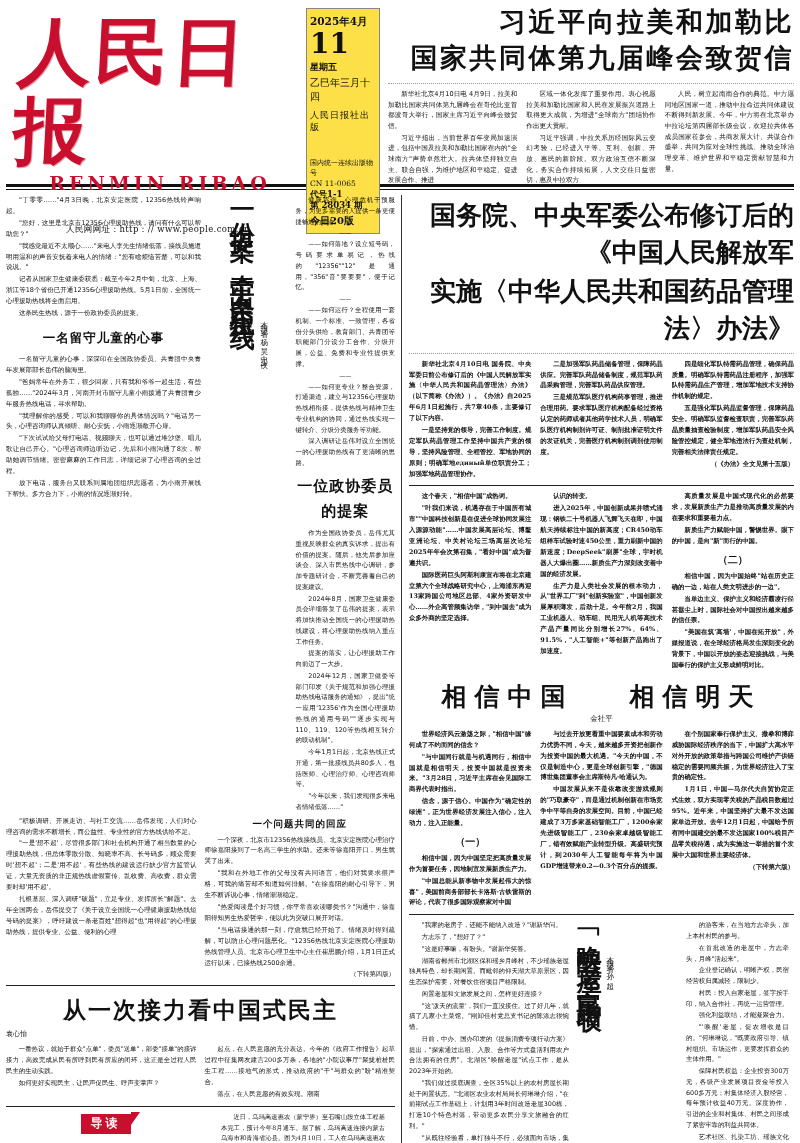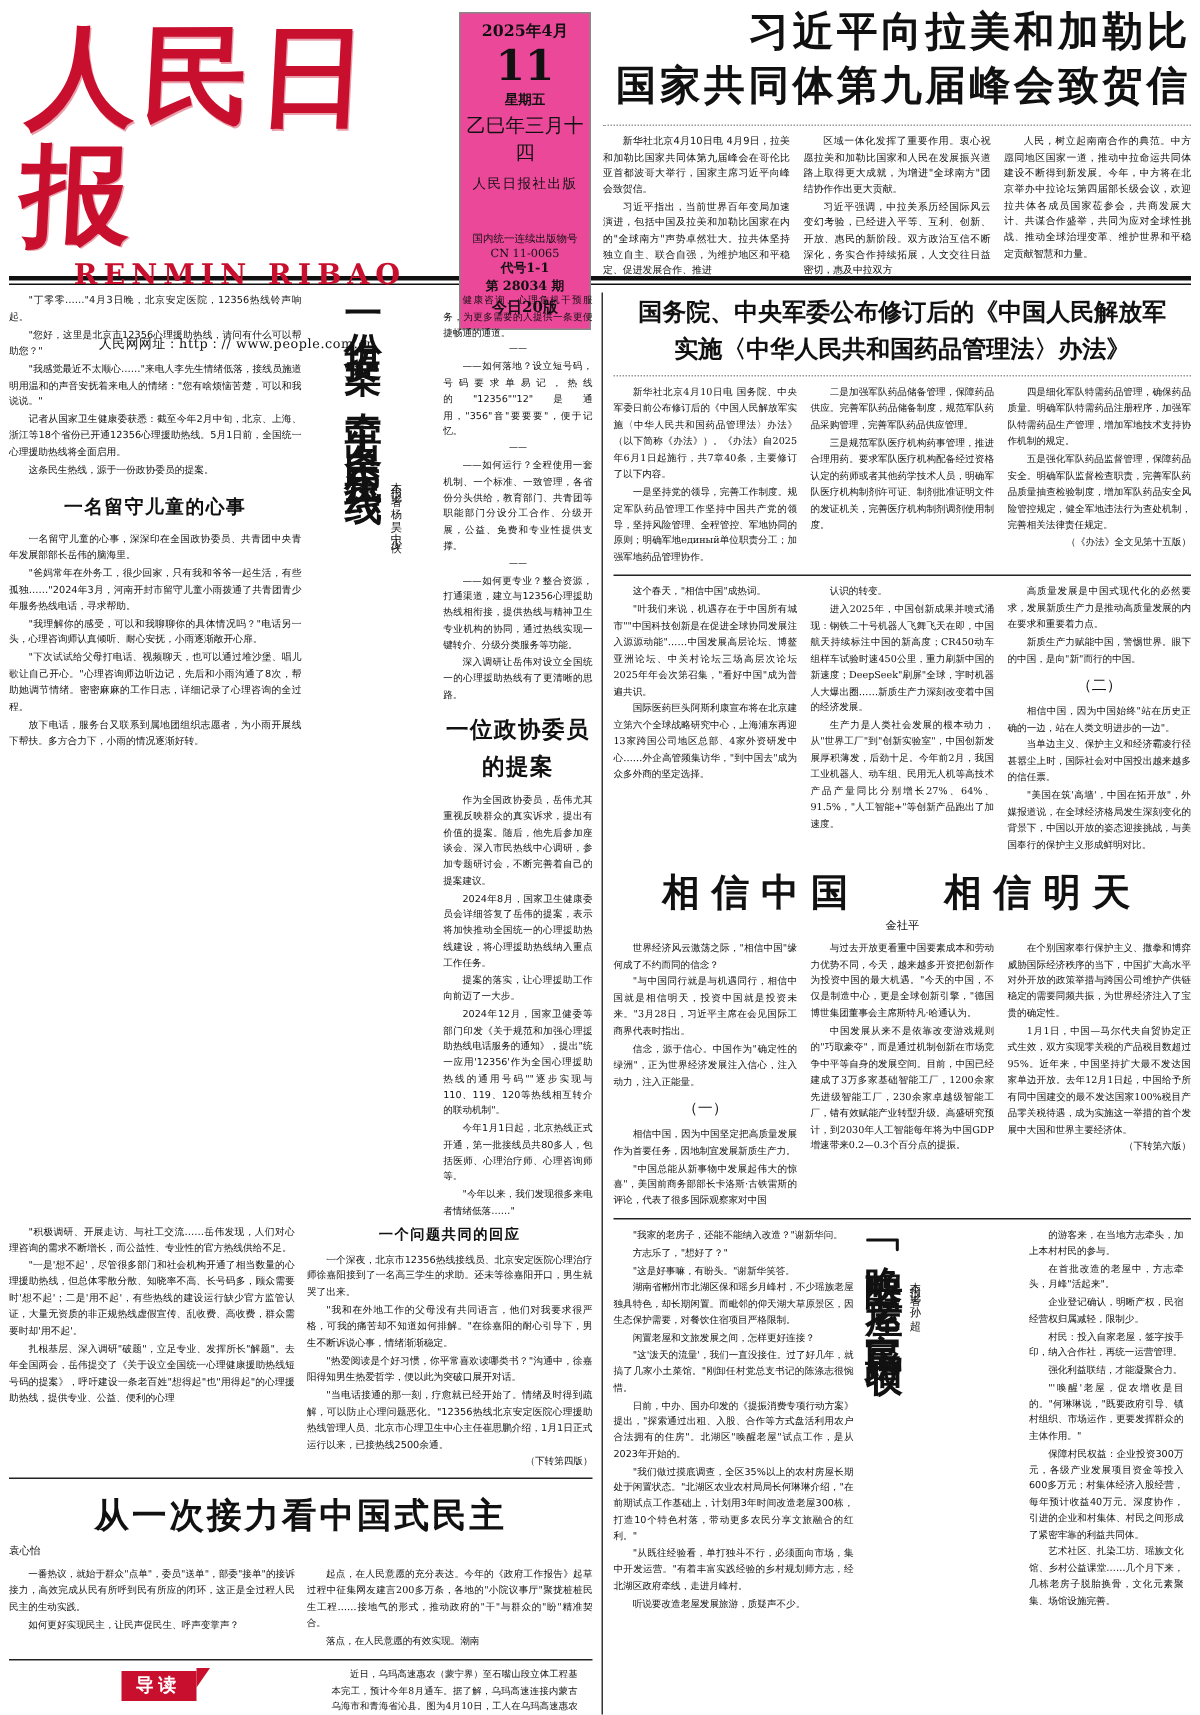--- a/index.html
+++ b/index.html
@@ -40,32 +40,32 @@
     padding-left:4px;
   }
   .logo-url {
     text-align:center;
     font-size:8.5px;
     margin-top:30px;
     letter-spacing:.4px;
     font-family:"DejaVu Serif","Liberation Serif",serif;
   }
   .datebox {
-    width:88px; margin-top:4px;
+    width:74px; margin-top:4px;
     border:1.5px solid #888;
     padding:5px 3px 6px 3px;
-    text-align:center;
+    text-align:left;
     font-family:"DejaVu Serif","Liberation Serif",serif;
     line-height:1.35;
-    background:#ec4899;
+    background:#fde047;
   }
   .datebox .d-ym { font-size:10.5px; font-weight:700; margin-bottom:2px; }
   .datebox .d-day { font-size:28px; font-weight:700; line-height:1; margin:2px 0 3px; }
   .datebox .d-week { font-size:9px; font-weight:700; }
-  .datebox .d-lunar { font-size:13px; margin-top:3px; }
+  .datebox .d-lunar { font-size:10px; margin-top:3px; }
   .datebox .d-pub { font-size:9px; margin-top:6px; letter-spacing:1px; }
   .datebox .d-sm { font-size:7px; margin-top:24px; line-height:1.5; }
   .datebox .d-code { font-size:7.5px; }
   .datebox .d-issue { font-size:8.5px; font-weight:700; }
   .datebox .d-today { font-size:10px; font-weight:700; margin-top:2px; }
 
   .head-right { flex:1; padding-left:8px; }
   .hl-main {
     font-family:"DejaVu Sans","Liberation Sans",sans-serif;
     font-weight:700;
@@ -134,28 +134,28 @@
   
   .daodu-wrap { width:208px; }
   .daodu-tab { position:relative; text-align:center; margin-bottom:3px; }
   .daodu-label {
     display:inline-block; background:#c8102e; color:#fff; font-weight:700;
     font-size:12px; letter-spacing:3px; padding:1px 10px 2px;
   }
   .daodu-flag { display:inline-block; width:0;height:0;border-left:9px solid #c8102e;border-bottom:13px solid transparent; vertical-align:top; margin-top:0;}
 
   
-  .hl2 { font-family:"DejaVu Sans","Liberation Sans",sans-serif; font-weight:700; font-size:16px;
-         letter-spacing:0px; line-height:1.42; text-align:center; margin:2px 0 0;}
+  .hl2 { font-family:"DejaVu Sans","Liberation Sans",sans-serif; font-weight:700; font-size:26px;
+         letter-spacing:0px; line-height:1.42; text-align:right; margin:2px 0 0;}
   .hl3 { font-weight:700; font-size:25px; text-align:center; letter-spacing:8px; margin:10px 0 3px;}
   .hl3-by { text-align:center; font-size:7.5px; margin-bottom:5px; font-family:"DejaVu Serif","Liberation Serif",serif;}
   .sec-mark { text-align:center; font-size:10px; margin:4px 0 3px; font-family:"DejaVu Serif","Liberation Serif",serif;}
   .r3col { display:flex; gap:9px; font-size:6.4px; line-height:1.7; text-align:justify;
            font-family:"DejaVu Serif","Liberation Serif",serif;}
-  .r3col > div { flex:1; }
+  .r3col > div { flex:1;font-weight:bold; }
   .r3col p { margin:0 0 1px; text-indent:2em; }
   .note-right { text-align:right; font-size:6.4px; }
 
   
   .feature { display:flex; margin-top:5px; }
   .feat-photo-col { width:200px; padding-right:6px; }
   .feat-cap { font-size:6.2px; line-height:1.7; text-align:justify; font-family:"DejaVu Serif","Liberation Serif",serif;}
   .feat-cap p { margin:0 0 1px; text-indent:2em; }
   .feat-body { flex:1; font-size:6.4px; line-height:1.68; text-align:justify; padding-right:5px;}
   .feat-body p { margin:0 0 1px; text-indent:2em; }

